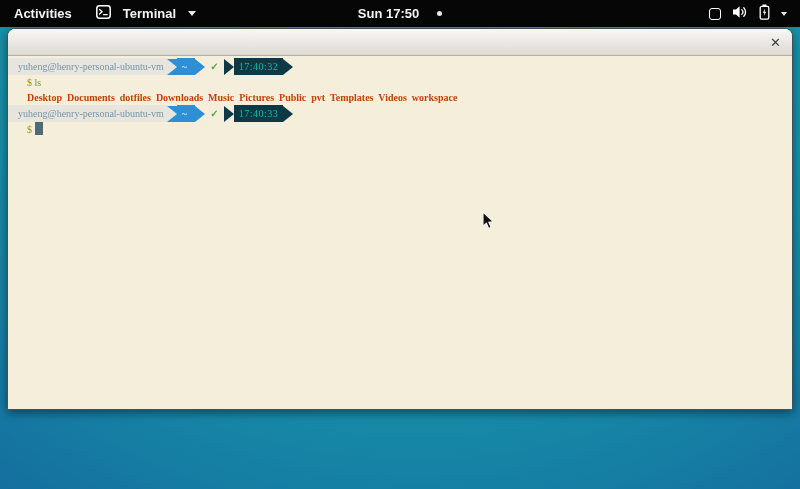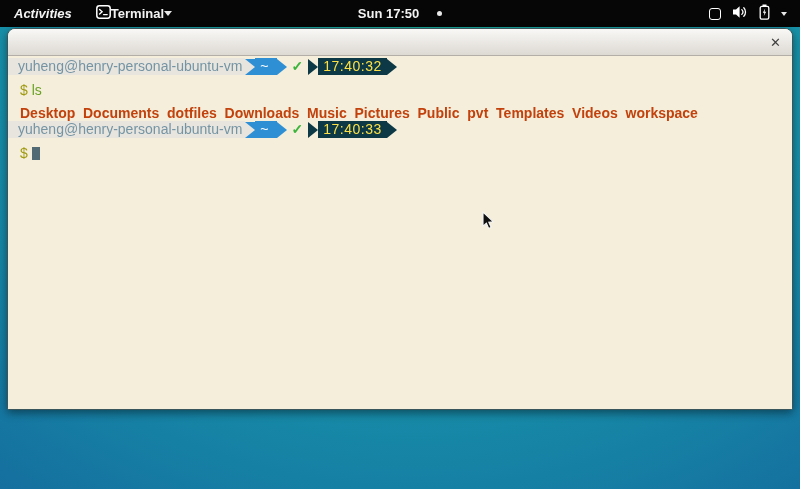--- a/index.html
+++ b/index.html
@@ -9,22 +9,22 @@
     font-family: "Liberation Sans", sans-serif;
     background: radial-gradient(120% 170% at 52% 4%, #17ab9a 0%, #1790a9 42%, #14639b 82%, #115a90 100%);
   }
 
   
   .topbar {
     position: absolute; top: 0; left: 0; width: 800px; height: 27px;
     background: #060606; color: #f3f3f3;
     display: flex; align-items: center; font-size: 13px;
   }
-  .tb-activities { padding: 0 14px; height: 100%; display: flex; align-items: center; font-weight: 700; cursor: default; font-style: italic; }
-  .tb-appmenu { display: flex; align-items: center; gap: 0; padding: 0 10px; height: 100%; font-weight: 700; }
+  .tb-activities { padding: 0 14px; height: 100%; display: flex; align-items: center; font-weight: 700; cursor: default; }
+  .tb-appmenu { display: flex; align-items: center; gap: 12px; padding: 0 10px; height: 100%; font-weight: 700; }
   .tb-clockwrap { position: absolute; left: 0; right: 0; top: 0; height: 27px; display: flex; align-items: center; justify-content: center; gap: 18px; pointer-events: none; }
   .tb-clock { font-weight: 700; pointer-events: auto; }
   .tb-dot { width: 5px; height: 5px; border-radius: 50%; background: #e8e8e8; }
   .tb-right { margin-left: auto; display: flex; align-items: center; gap: 11px; padding-right: 13px; height: 100%; }
   .icon-screen { width: 12px; height: 12px; border: 1.6px solid #fff; border-radius: 3px; }
   .chev { width: 0; height: 0; border-left: 4px solid transparent; border-right: 4px solid transparent; border-top: 5px solid #e8e8e8; }
   .chev.small { border-left-width: 3.5px; border-right-width: 3.5px; border-top-width: 4.5px; }
 
   
   .window {
@@ -41,39 +41,39 @@
     color: #3b3b3b; font-size: 12.5px; font-weight: 700; position: relative;
   }
   .closebtn {
     position: absolute; right: 11px; top: 0; height: 100%;
     display: flex; align-items: center; color: #3f3f3f;
     font-size: 13px; font-weight: 400; cursor: default;
   }
   .term {
     position: relative; height: 353px;
     background: #f4eeda;
-    font-family: Liberation Sans, sans-serif;
-    font-size: 14px; line-height: 15px; color: #50605c;
+    font-family: Liberation Serif, serif;
+    font-size: 10px; line-height: 15px; color: #50605c;
     padding: 2px 0 0 0; overflow: hidden;
   }
 
   
   .prow { display: flex; align-items: stretch; height: 17px; }
   .seg { display: flex; align-items: center; white-space: pre; }
   .seg-ctx { background: #e8e5df; color: #7494a4; padding: 0 3px 0 10px; }
   .seg-cwd { background: #2f8fd5; color: #ffffff; padding: 0 8px 0 5px; }
-  .seg-time { background: #0c3945; color: #fde047; padding: 0 5px; letter-spacing: .5px; }
+  .seg-time { background: #0c3945; color: #14b8a6; padding: 0 5px; letter-spacing: .5px; }
   .seg-ok { color: #3cb43c; font-weight: 700; padding: 0 5px; }
   .tri { width: 0; height: 0; align-self: center;
          border-top: 8.5px solid transparent; border-bottom: 8.5px solid transparent; }
   .tri-ctx-on-blue { border-left: 10px solid #e8e5df; background: #2f8fd5; }
   .tri-blue { border-left: 10px solid #2f8fd5; }
   .tri-dark { border-left: 10px solid #0c3945; }
 
-  .trow { white-space: pre; height: 15px; padding-left: 12px; margin-top: 8px; }
+  .trow { white-space: pre; height: 15px; padding-left: 19px; }
   .prompt-char { color: #a09a14; }
   .cmd { color: #6ba226; }
   .dirs { color: #c2410c; font-weight: 700; }
   .cursor-block { display: inline-block; width: 8px; height: 13px; background: #516a74; vertical-align: -2px; }
 
   
   .pointer { position: absolute; left: 482px; top: 211px; }
 </style>
 </head>
 <body>

